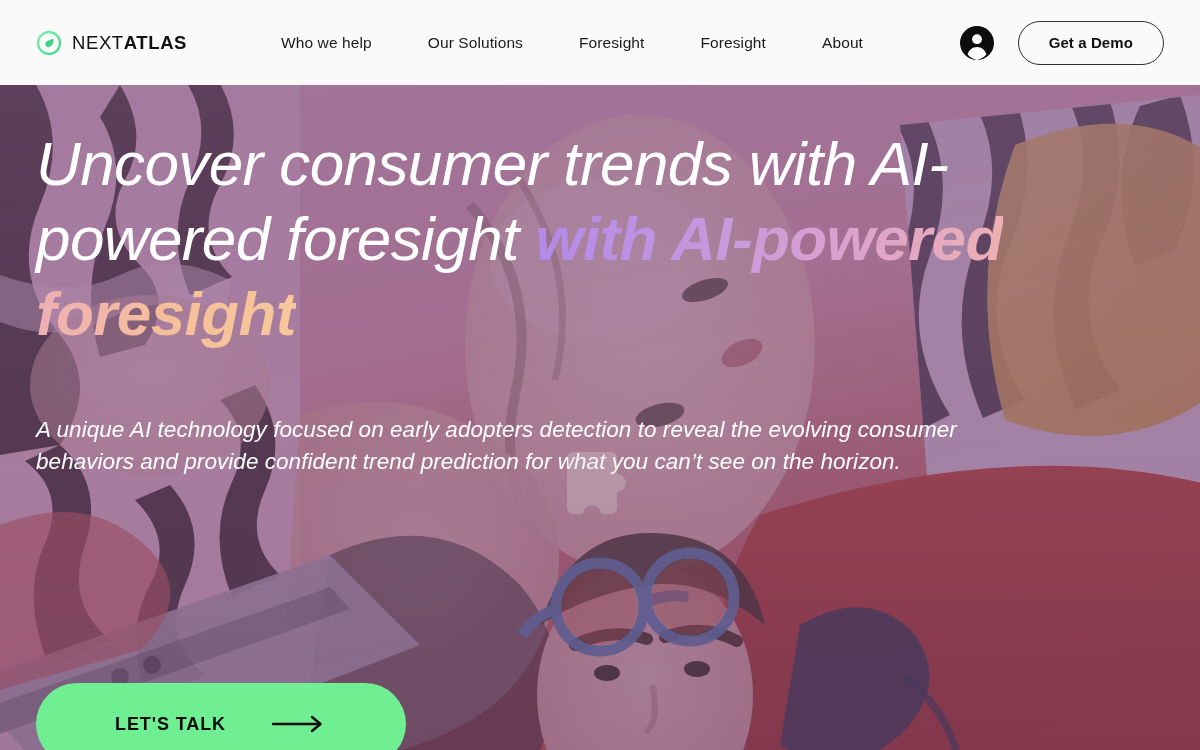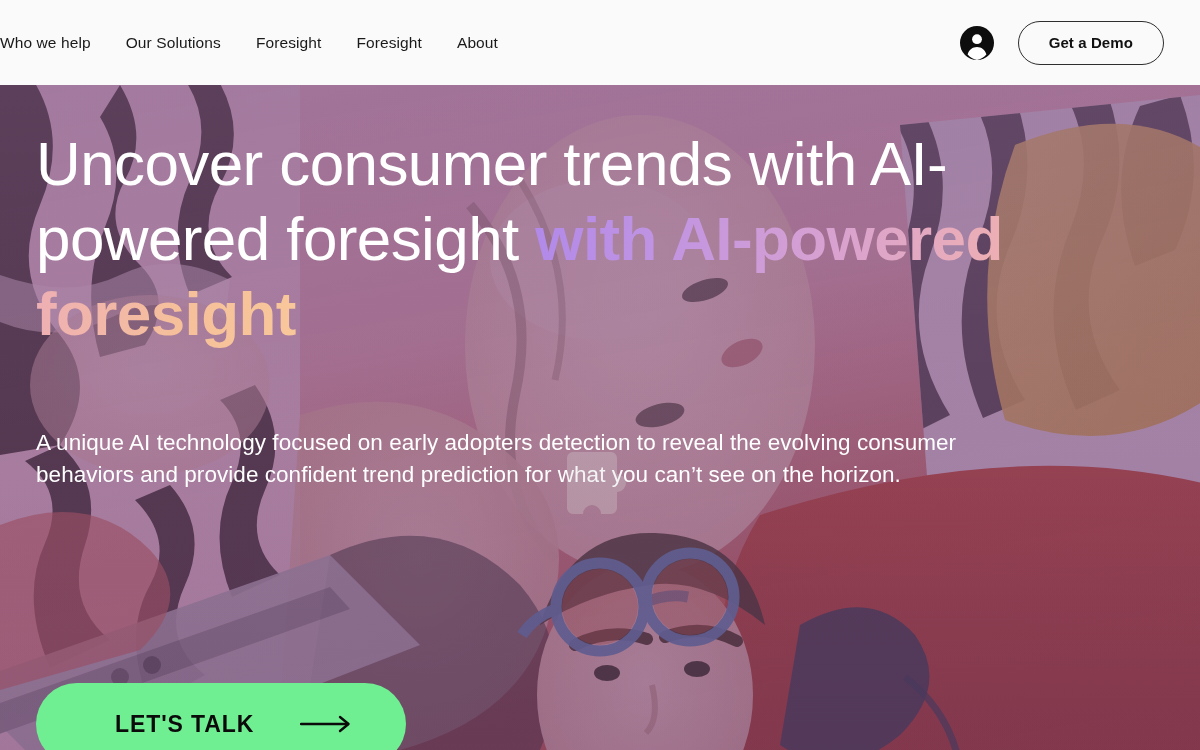--- a/index.html
+++ b/index.html
@@ -24,21 +24,22 @@
   .logo-mark { width:26px; height:26px; display:block; }
   .brand-text {
     font-size:18.5px; letter-spacing:0.6px; color:#111;
     white-space:nowrap;
   }
   .brand-text .b-light { font-weight:400; }
   .brand-text .b-bold { font-weight:700; }
 
   .nav {
     display:flex; align-items:center;
-    gap:35px;
+    gap:56px;
+    margin-left:94px;
     justify-content:flex-end;
   }
   .nav-item {
     font-size:15.5px; color:#1a1a1a; font-weight:400;
     white-space:nowrap; cursor:pointer;
     letter-spacing:0.1px;
   }
 
   .header-right {
     position:absolute; right:36px; top:0; height:85px;
@@ -77,20 +78,21 @@
       rgba(150,110,160,0.30) 0%,
       rgba(140,95,150,0.22) 55%,
       rgba(130,80,140,0.28) 100%);
   }
 
   .hero-content {
     position:absolute; top:0; left:0;
     width:1200px; height:665px;
     padding-left:28px;
     z-index:10;
+    font-style:italic;
   }
 
   .headline {
     position:absolute; top:41px; left:36px;
     width:1000px;
     font-size:62px; line-height:75px;
     font-weight:300; color:#ffffff;
     letter-spacing:-0.6px;
   }
   .headline .accent {
@@ -98,21 +100,21 @@
     background:linear-gradient(95deg,
       #b189e9 0%, #c194e2 18%, #d9a2cf 42%,
       #eeb0b2 65%, #f6c09a 84%, #f8c79a 100%);
     -webkit-background-clip:text;
     background-clip:text;
     -webkit-text-fill-color:transparent;
     color:transparent;
   }
 
   .subcopy {
-    position:absolute; top:342px; left:36px;
+    position:absolute; top:329px; left:36px;
     width:950px;
     font-size:22.5px; line-height:32px;
     font-weight:400; color:#ffffff;
     letter-spacing:0.05px;
   }
 
   
   .puzzle-overlay {
     position:absolute; left:556px; top:361px;
     width:78px; height:92px;
@@ -125,30 +127,47 @@
   .cta {
     position:absolute; left:36px; top:598px;
     width:370px; height:82px;
     background:#6FEE92; border:none; border-radius:42px;
     cursor:pointer; z-index:12;
     display:flex; align-items:center;
     padding-left:79px; gap:46px;
     font-family:"Liberation Sans", sans-serif;
   }
   .cta-label {
-    font-size:23px; font-weight:800; color:#0b0b0b;
+    font-size:18px; font-weight:800; color:#0b0b0b;
     letter-spacing:0.9px; white-space:nowrap;
   }
   .cta-arrow { width:54px; height:18px; display:block; flex:none; }
 </style>
 </head>
 <body>
 
 <header class="header">
 
+  <div class="brand">
+    <span class="logo-mark-wrap">
+      <svg class="logo-mark" viewBox="0 0 26 26" aria-hidden="true">
+        <defs>
+          <linearGradient id="lgGrad" x1="0" y1="0" x2="1" y2="1">
+            <stop offset="0%" stop-color="#7BEFB2"></stop>
+            <stop offset="100%" stop-color="#43D98C"></stop>
+          </linearGradient>
+        </defs>
+        <circle cx="13" cy="13" r="11" fill="none" stroke="url(#lgGrad)" stroke-width="2.3"></circle>
+        <path d="M17.4 8.8c.5 3.1-.6 6.2-3.1 7.6-1.9 1.1-4 .5-4.8-1.1-.8-1.6 0-3.5 1.8-4.4 1.9-.9 4.2-1.4 6.1-2.1z" fill="#3FD389"></path>
+      </svg>
+    </span>
+    <span class="brand-text">
+      <span class="b-light">NEXT</span><span class="b-bold">ATLAS</span>
+    </span>
+  </div>
 
   <nav class="nav">
     <span class="nav-item">Who we help</span>
     <span class="nav-item">Our Solutions</span>
     <span class="nav-item">Foresight</span>
     <span class="nav-item">Foresight</span>
     <span class="nav-item">About</span>
   </nav>
 
   <div class="header-right">

